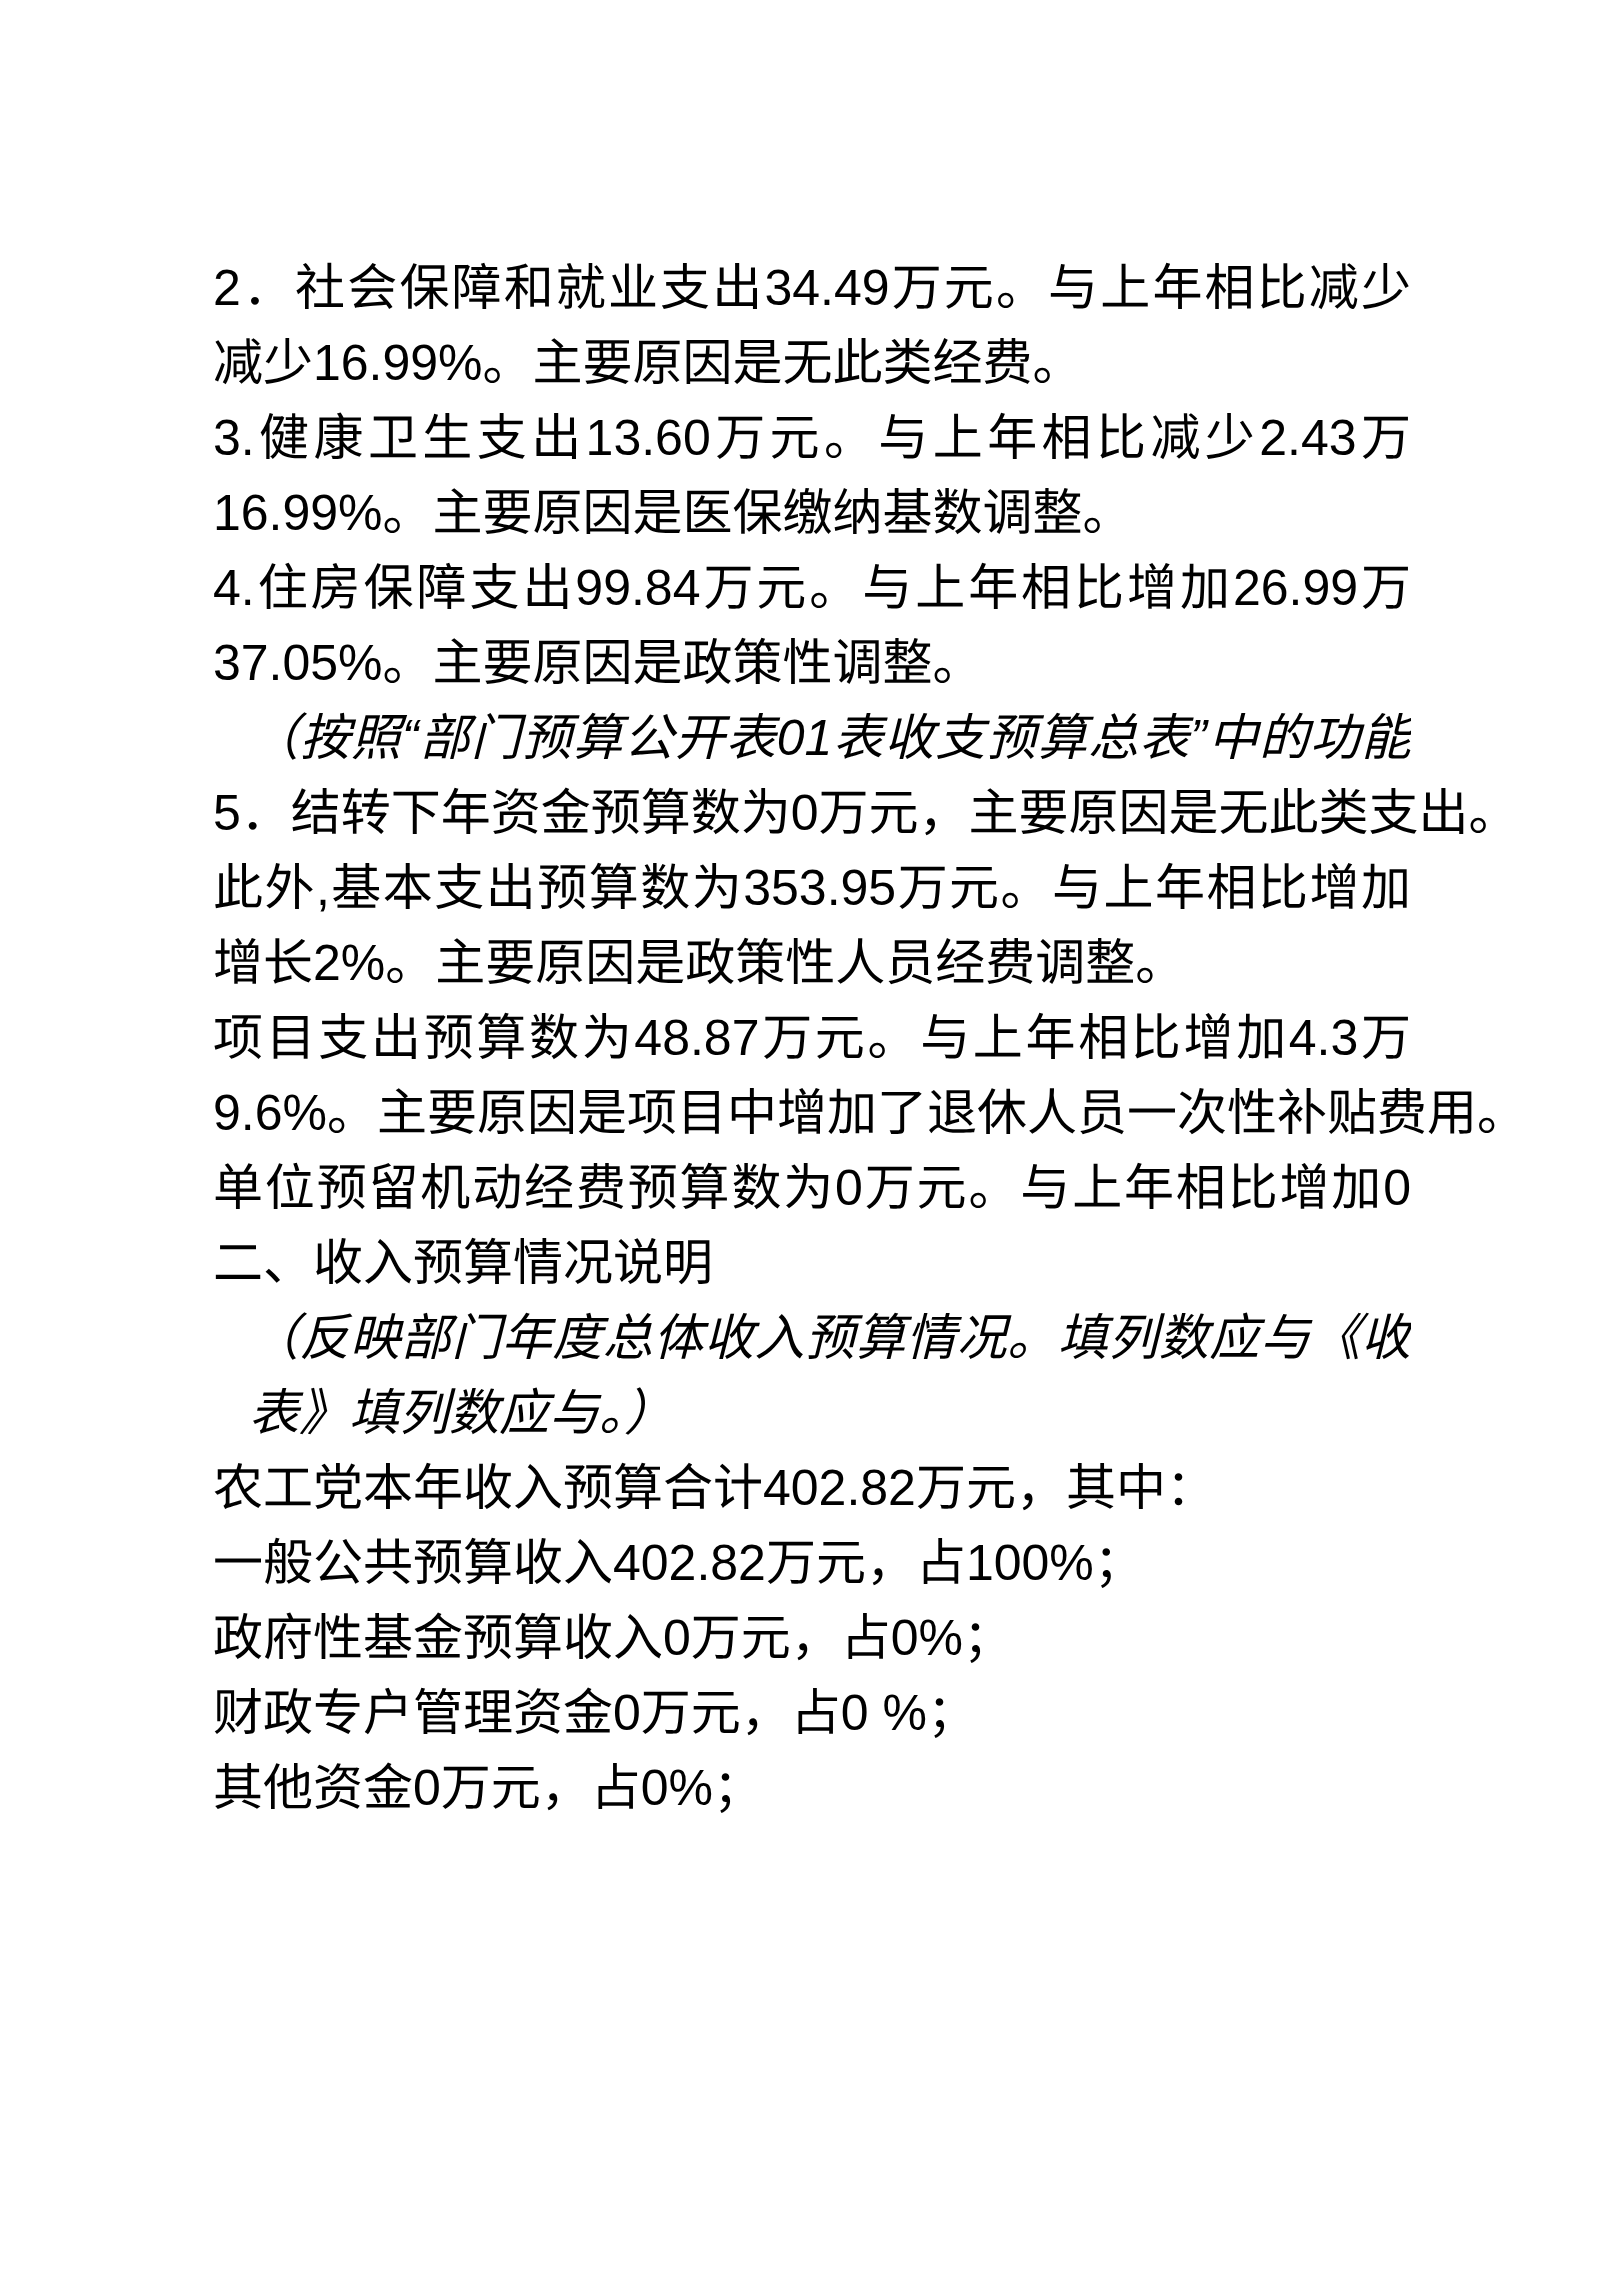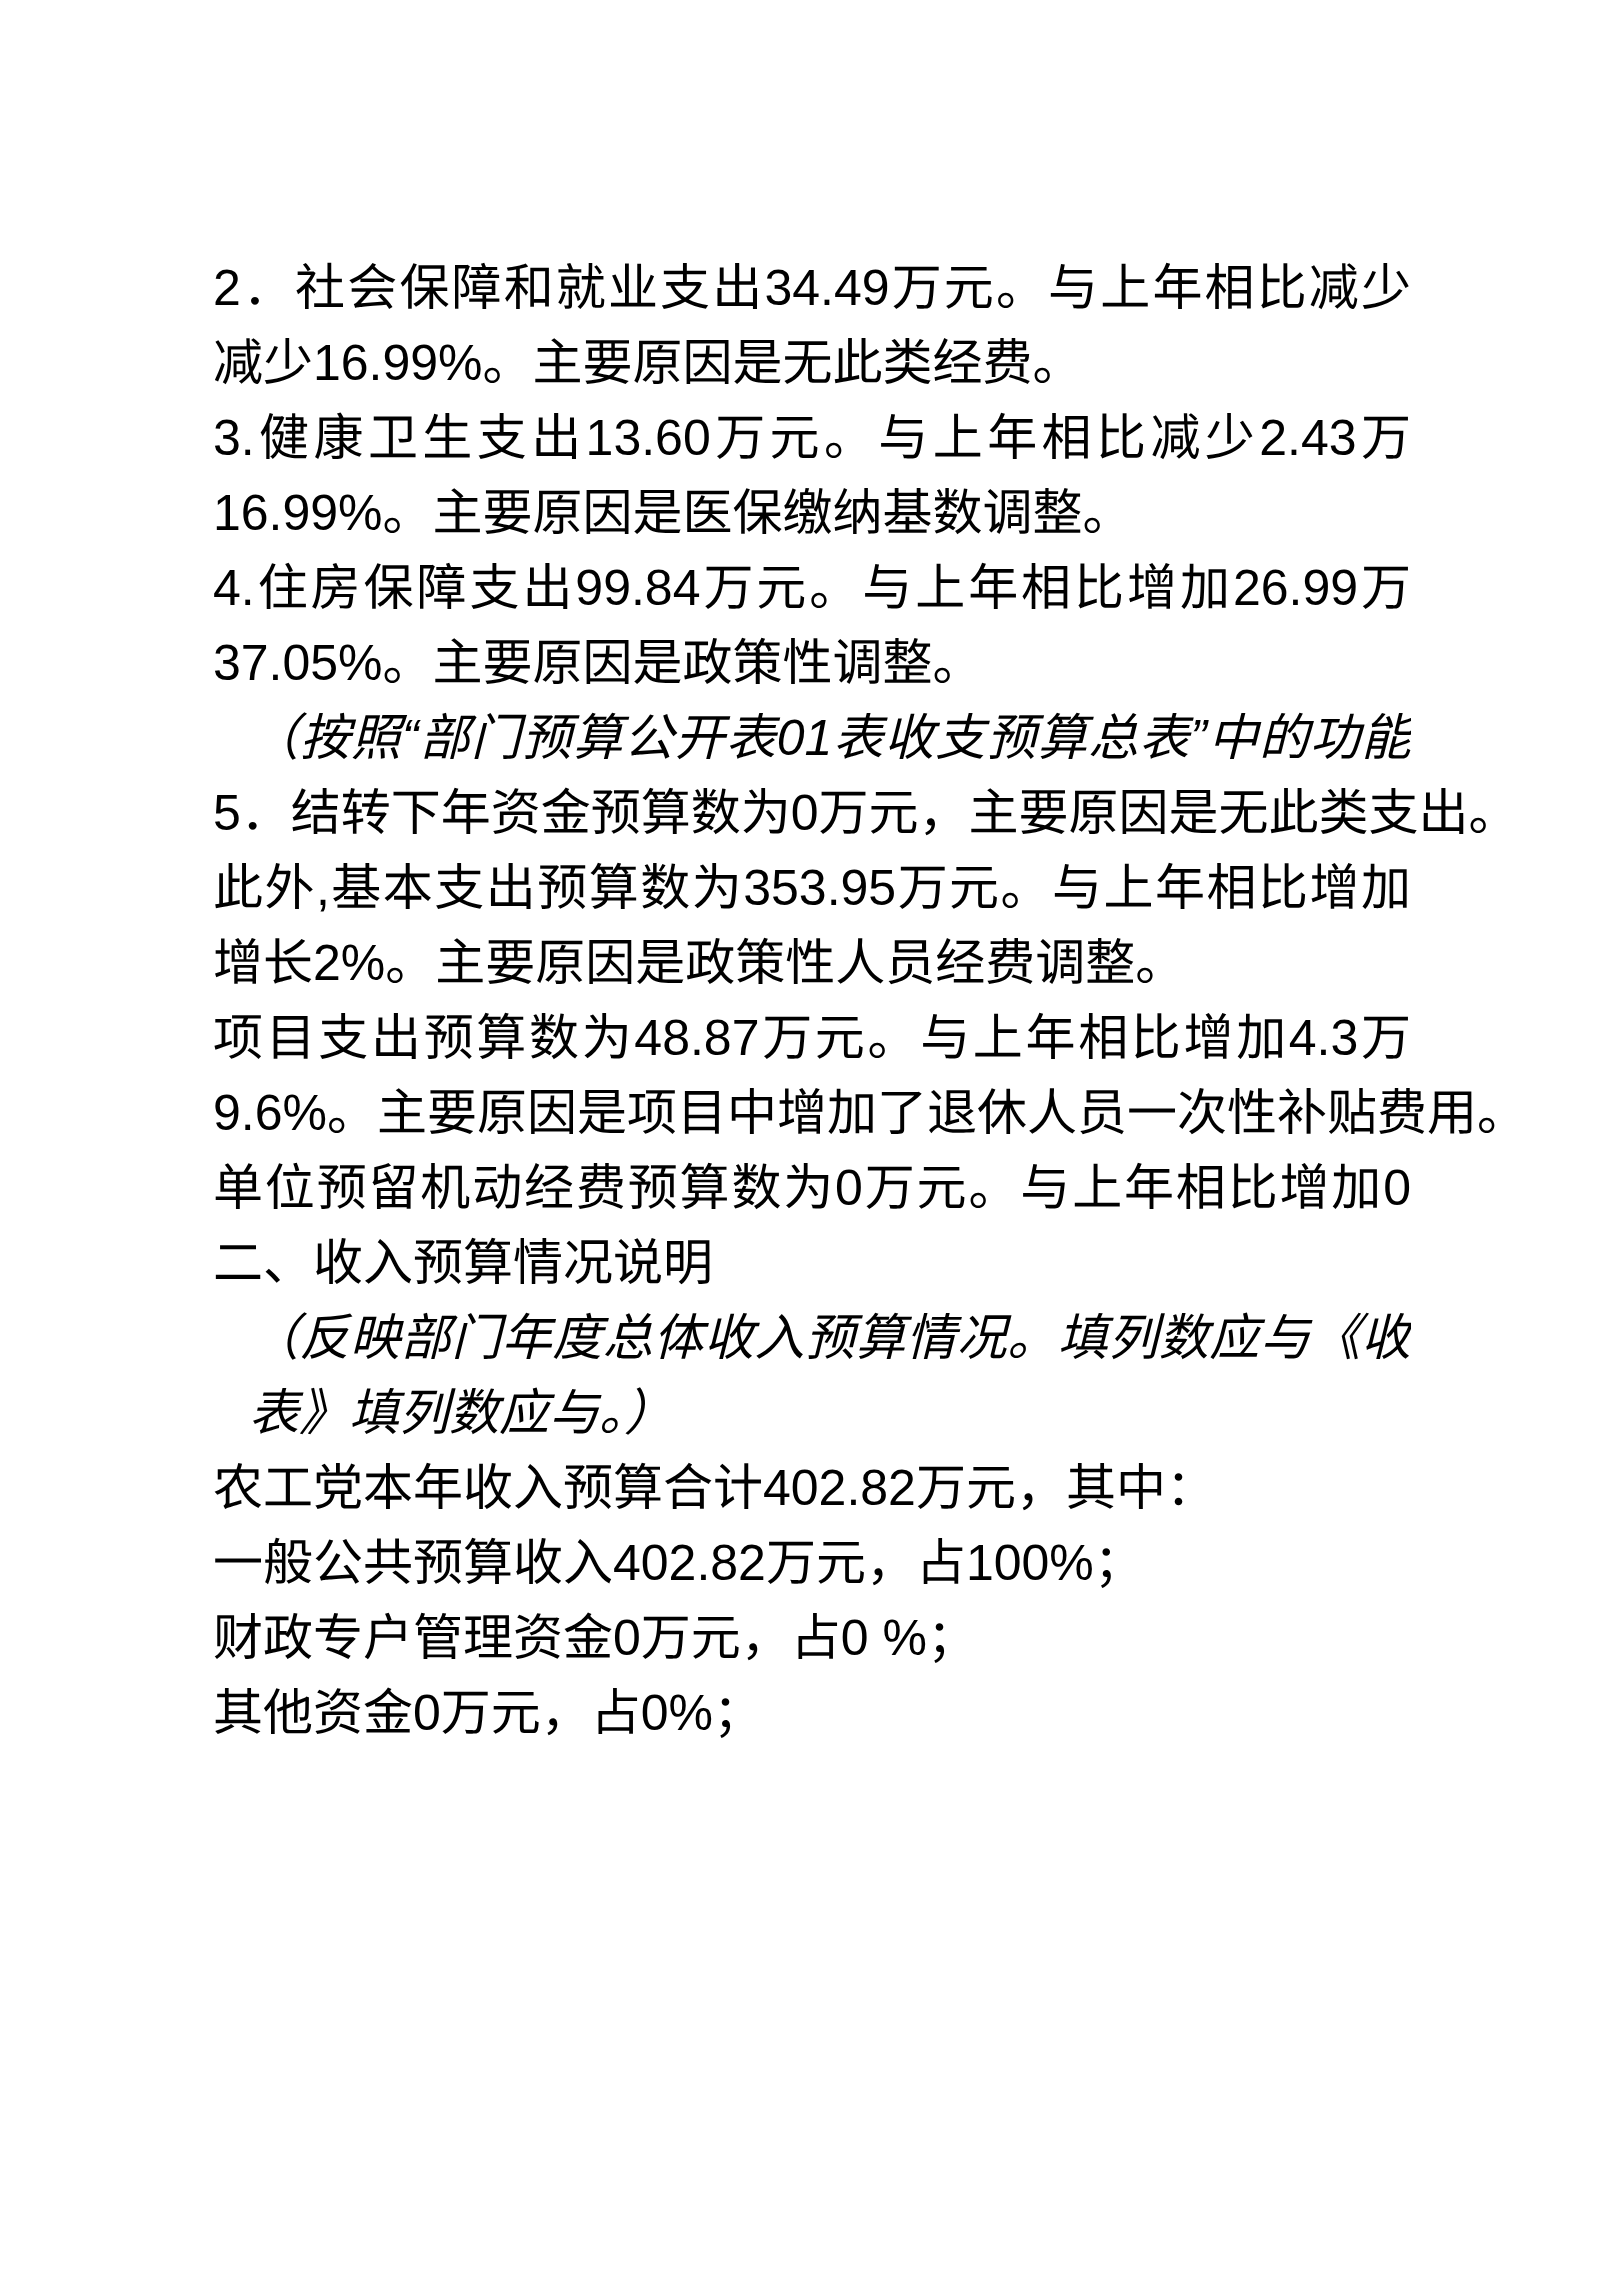--- a/index.html
+++ b/index.html
@@ -64,17 +64,18 @@
       <div class="line fill">此外,基本支出预算数为353.95万元。与上年相比增加7.55万元，</div>
       <div class="line">增长2%。主要原因是政策性人员经费调整。</div>
       <div class="line fill">项目支出预算数为48.87万元。与上年相比增加4.3万元，增长</div>
       <div class="line">9.6%。主要原因是项目中增加了退休人员一次性补贴费用。</div>
       <div class="line fill">单位预留机动经费预算数为0万元。与上年相比增加0万元，增</div>
       <div class="line">二、收入预算情况说明</div>
       <div class="line italic fill">（反映部门年度总体收入预算情况。填列数应与《收支预算总</div>
       <div class="line italic">表》填列数应与。）</div>
       <div class="line">农工党本年收入预算合计402.82万元，其中：</div>
       <div class="line">一般公共预算收入402.82万元，占100%；</div>
+      <div class="line">政府性基金预算收入0万元，占0%；</div>
       <div class="line">财政专户管理资金0万元，占0 %；</div>
       <div class="line">其他资金0万元，占0%；</div>
     </div>
 </div>
 
 
 </body></html>

